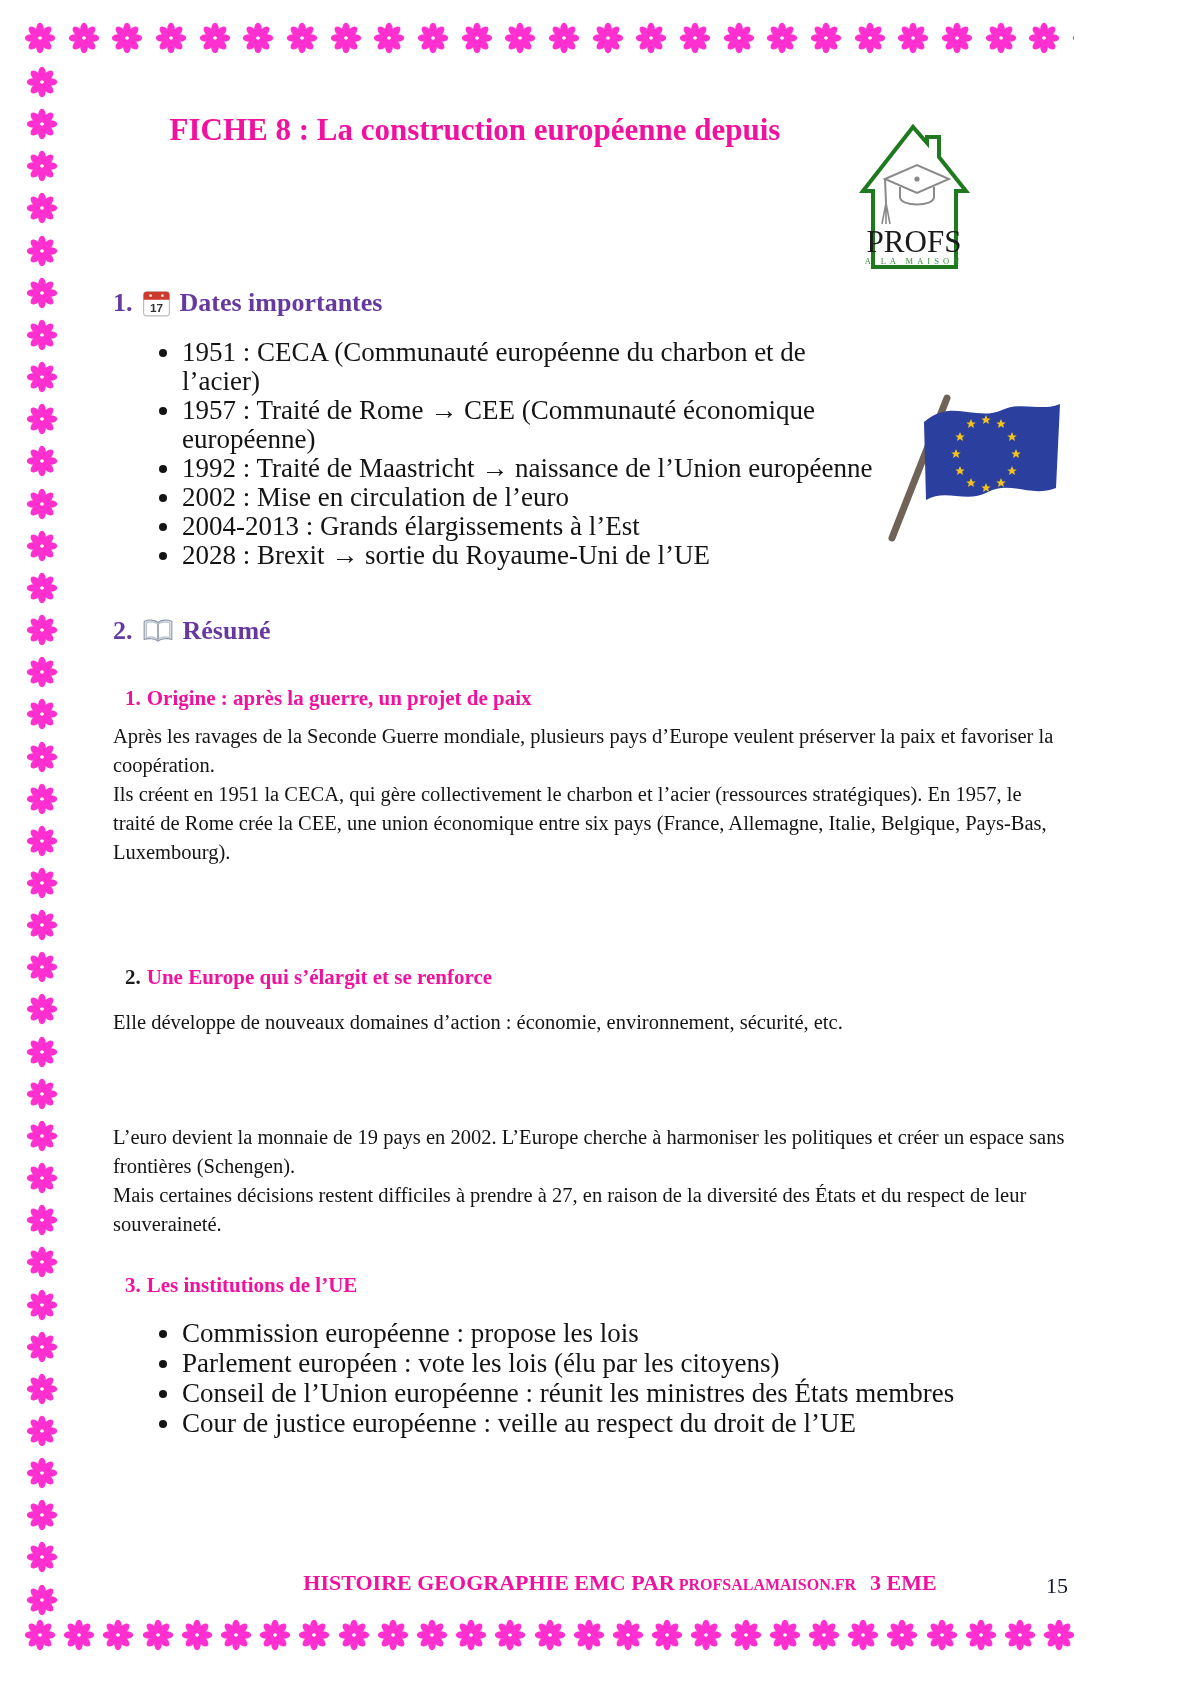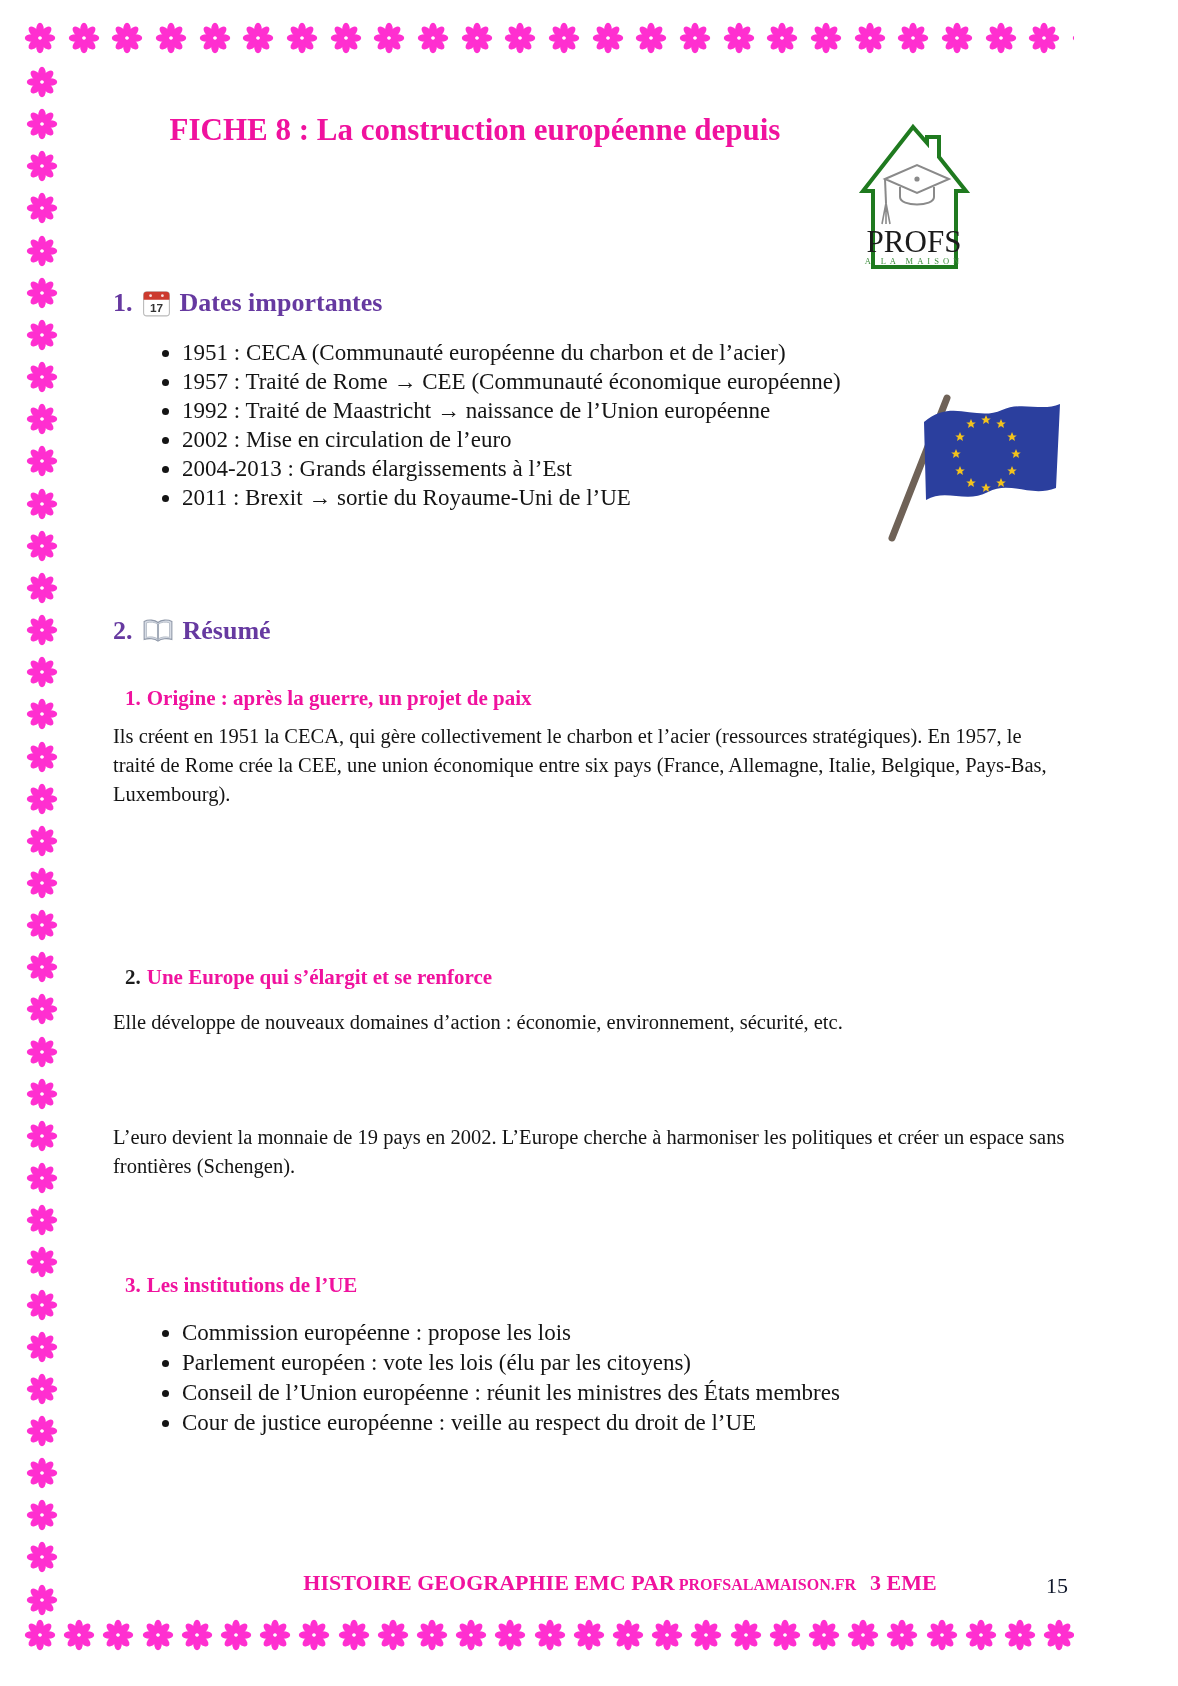--- a/index.html
+++ b/index.html
@@ -45,21 +45,21 @@
   #sub3{left:113px;top:1261px;}
 
   
   .body-p{margin:0;font-size:20.5px;line-height:29px;color:var(--body-text);}
   #para1{left:113px;top:722px;width:955px;}
   #para2{left:113px;top:1008px;width:955px;}
   #para3{left:113px;top:1123px;width:960px;}
 
   
   ul.doclist{margin:0;padding-left:67px;list-style:disc outside;}
-  ul.doclist li{font-size:23px;line-height:29px;color:var(--body-text);}
+  ul.doclist li{font-size:27px;line-height:29px;color:var(--body-text);}
   #dates-list{left:115px;top:338px;width:705px;}
   #inst-list{left:115px;top:1318px;width:960px;}
   #inst-list li{line-height:30px;}
 
   
   #flag{left:862px;top:368px;}
 
   
   #footer{left:140px;top:1570px;width:960px;text-align:center;color:var(--magenta);
           font-weight:bold;white-space:nowrap;}
@@ -519,21 +519,21 @@
     </svg>
     <span>Dates importantes</span>
   </h2>
 
   <ul class="abs doclist" id="dates-list">
     <li><span>1951 : CECA (Communauté européenne du charbon et de l’acier)</span></li>
     <li><span>1957 : Traité de Rome → CEE (Communauté économique européenne)</span></li>
     <li><span>1992 : Traité de Maastricht → naissance de l’Union européenne</span></li>
     <li><span>2002 : Mise en circulation de l’euro</span></li>
     <li><span>2004-2013 : Grands élargissements à l’Est</span></li>
-    <li><span>2011 : Brexit → sortie du Royaume-Uni de l’UE</span></li>
+    <li><span>2028 : Brexit → sortie du Royaume-Uni de l’UE</span></li>
   </ul>
 
   <div class="abs" id="flag">
     <svg width="205" height="180" viewBox="0 0 205 180">
       <path d="M85 30 L30 170" stroke="var(--pole-brown)" stroke-width="7" stroke-linecap="round"></path>
       <path d="M62 54 C 90 30, 114 54, 140 42 C 160 33, 180 44, 198 36 L 194 120 C 168 130, 148 112, 126 124 C 104 136, 84 120, 64 132 Z" fill="var(--flag-blue)"></path>
       <g>
         <use href="#eustar" x="124" y="52" width="11" height="11" transform="translate(-5.5,-5.5)"></use>
         <use href="#eustar" x="139" y="56" width="11" height="11" transform="translate(-5.5,-5.5)"></use>
         <use href="#eustar" x="150" y="69" width="11" height="11" transform="translate(-5.5,-5.5)"></use>
@@ -558,31 +558,33 @@
       <path d="M15.5 5.5 C17.8 3.6 22.5 3.2 25.8 4.3 V18 C22.5 17 17.8 17.5 15.5 19.3 Z" fill="#ffffff" stroke="#aab2bf" stroke-width="0.7"></path>
       <path d="M15 5 V21" stroke="#8f98a8" stroke-width="1"></path>
     </svg>
     <span>Résumé</span>
   </h2>
 
   <h3 class="abs h3" id="sub1">
     <span class="shn">1.</span><span>Origine : après la guerre, un projet de paix</span>
   </h3>
   <div class="abs" id="para1">
+    <p class="body-p">Après les ravages de la Seconde Guerre mondiale, plusieurs pays d’Europe veulent préserver la paix et favoriser la coopération.</p>
     <p class="body-p">Ils créent en 1951 la CECA, qui gère collectivement le charbon et l’acier (ressources stratégiques). En 1957, le traité de Rome crée la CEE, une union économique entre six pays (France, Allemagne, Italie, Belgique, Pays-Bas, Luxembourg).</p>
   </div>
 
   <h3 class="abs h3" id="sub2">
     <span class="shn dark">2.</span><span>Une Europe qui s’élargit et se renforce</span>
   </h3>
   <div class="abs" id="para2">
     <p class="body-p">Elle développe de nouveaux domaines d’action : économie, environnement, sécurité, etc.</p>
   </div>
   <div class="abs" id="para3">
     <p class="body-p">L’euro devient la monnaie de 19 pays en 2002. L’Europe cherche à harmoniser les politiques et créer un espace sans frontières (Schengen).</p>
+    <p class="body-p">Mais certaines décisions restent difficiles à prendre à 27, en raison de la diversité des États et du respect de leur souveraineté.</p>
   </div>
 
   <h3 class="abs h3" id="sub3">
     <span class="shn">3.</span><span>Les institutions de l’UE</span>
   </h3>
   <ul class="abs doclist" id="inst-list">
     <li><span>Commission européenne : propose les lois</span></li>
     <li><span>Parlement européen : vote les lois (élu par les citoyens)</span></li>
     <li><span>Conseil de l’Union européenne : réunit les ministres des États membres</span></li>
     <li><span>Cour de justice européenne : veille au respect du droit de l’UE</span></li>

